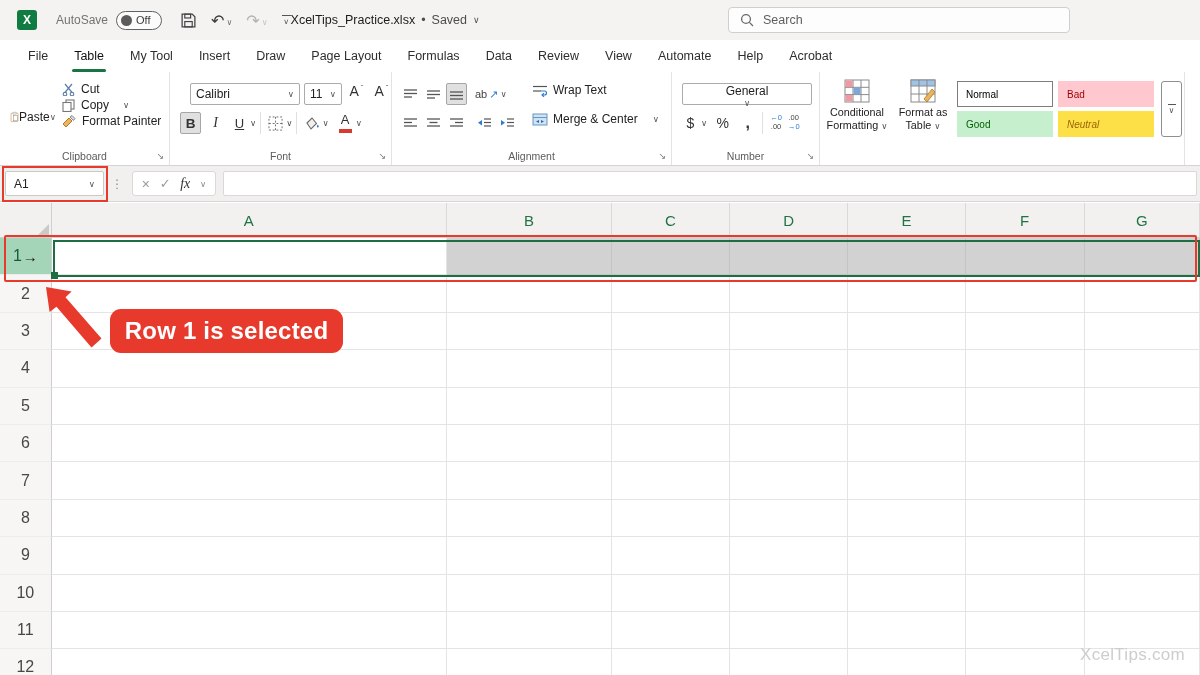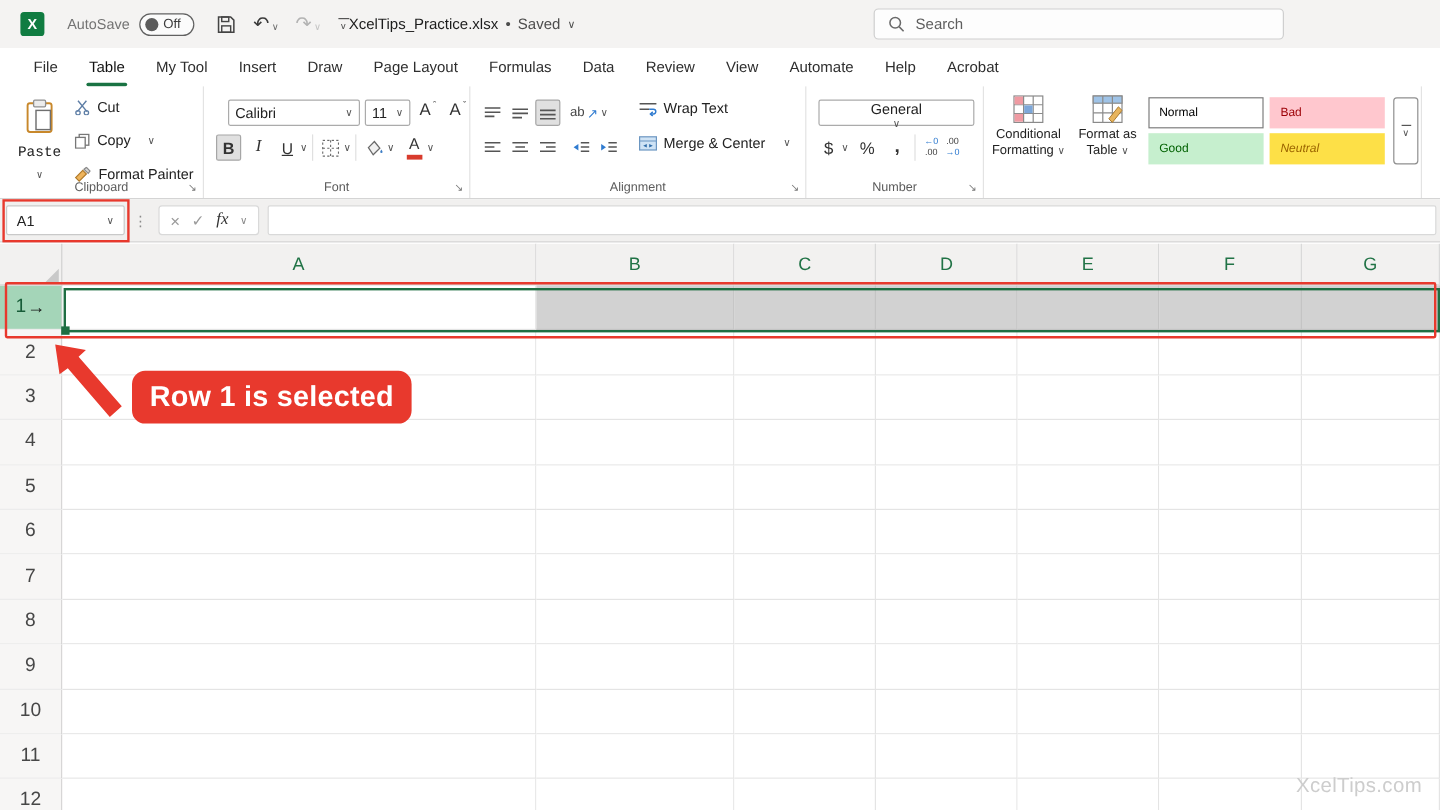--- a/index.html
+++ b/index.html
@@ -39,23 +39,23 @@
   .rgroup { position:absolute; top:0; bottom:0; border-right:1px solid #e3e3e3; }
   .glabel { position:absolute; bottom:3px; left:0; right:0; text-align:center; font-size:10.5px; color:#5c5c5c; }
   .launcher { position:absolute; right:5px; bottom:4px; font-size:9px; color:#7a7a7a; cursor:pointer; line-height:1; }
   .chev { font-size:8.5px; color:#555; }
   .combo { background:#fff; border:1px solid #ababab; border-radius:2px; height:22px; display:flex; align-items:center; justify-content:space-between; padding:0 5px; font-size:12px; color:#222; cursor:pointer; }
   .ibtn { height:22px; min-width:21px; display:flex; align-items:center; justify-content:center; color:#333; cursor:pointer; gap:2px; }
   .toggled { background:#e0e0e0; border:1px solid #a6a6a6; border-radius:2px; }
   .vdiv { width:1px; background:#e0e0e0; height:22px; margin:0 4px; }
 
   .g-clip { left:0; width:170px; }
-  .paste { position:absolute; left:10px; top:8px; width:46px; height:74px; display:flex; flex-direction:column; align-items:center; justify-content:space-between; padding:2px 0 3px; cursor:pointer;font-family:Liberation Mono, monospace; }
+  .paste { position:absolute; left:10px; top:8px; width:46px; height:74px; display:flex; flex-direction:row; align-items:center; justify-content:space-between; padding:2px 0 3px; cursor:pointer; }
   .paste-lbl { font-size:12px; color:#222; }
-  .clip-col { position:absolute; left:62px; top:10px; display:flex; flex-direction:column; gap:14px;justify-content:flex-end; }
+  .clip-col { position:absolute; left:62px; top:10px; display:flex; flex-direction:column; gap:2px;justify-content:flex-end; }
   .clip-item { display:flex; align-items:center; gap:6px; font-size:12px; color:#222; cursor:pointer; white-space:nowrap; }
 
   .g-font { left:170px; width:222px; }
   .fontrow1 { position:absolute; left:20px; top:11px; display:flex; align-items:center; gap:4px; }
   .fontrow2 { position:absolute; left:10px; top:40px; display:flex; align-items:center; }
   .bold { font-weight:bold; font-size:13.5px; }
   .ital { font-style:italic; font-family:"Liberation Serif",serif; font-size:14px; }
   .undl { text-decoration:underline; font-size:13px; }
   .abtn { font-size:14px; display:flex; align-items:flex-start; }
   .abtn sup { font-size:8px; color:#555; }

